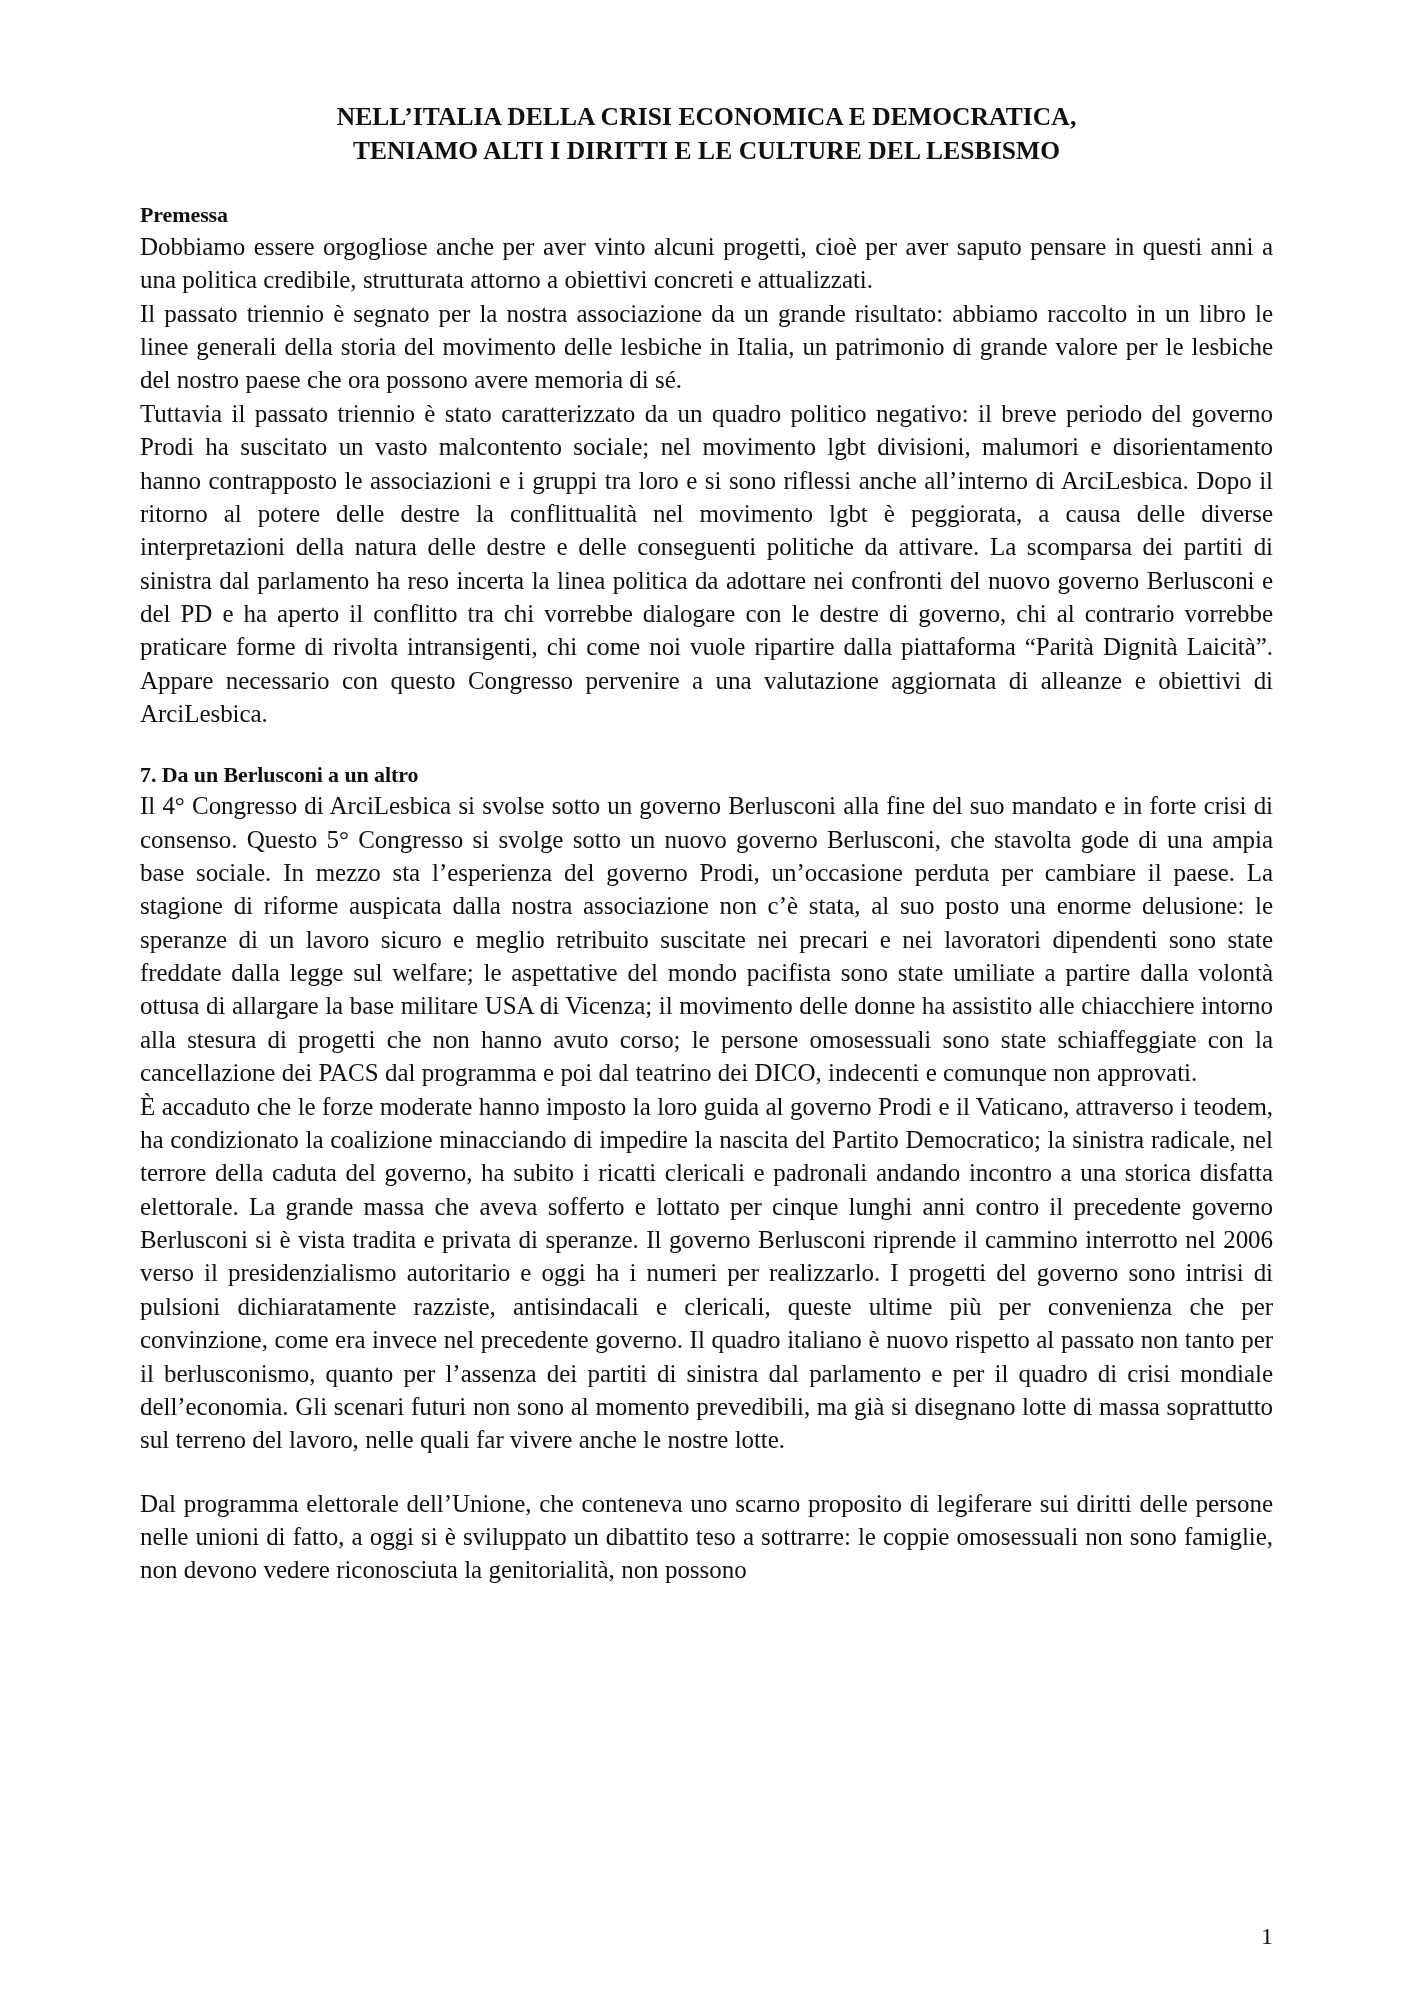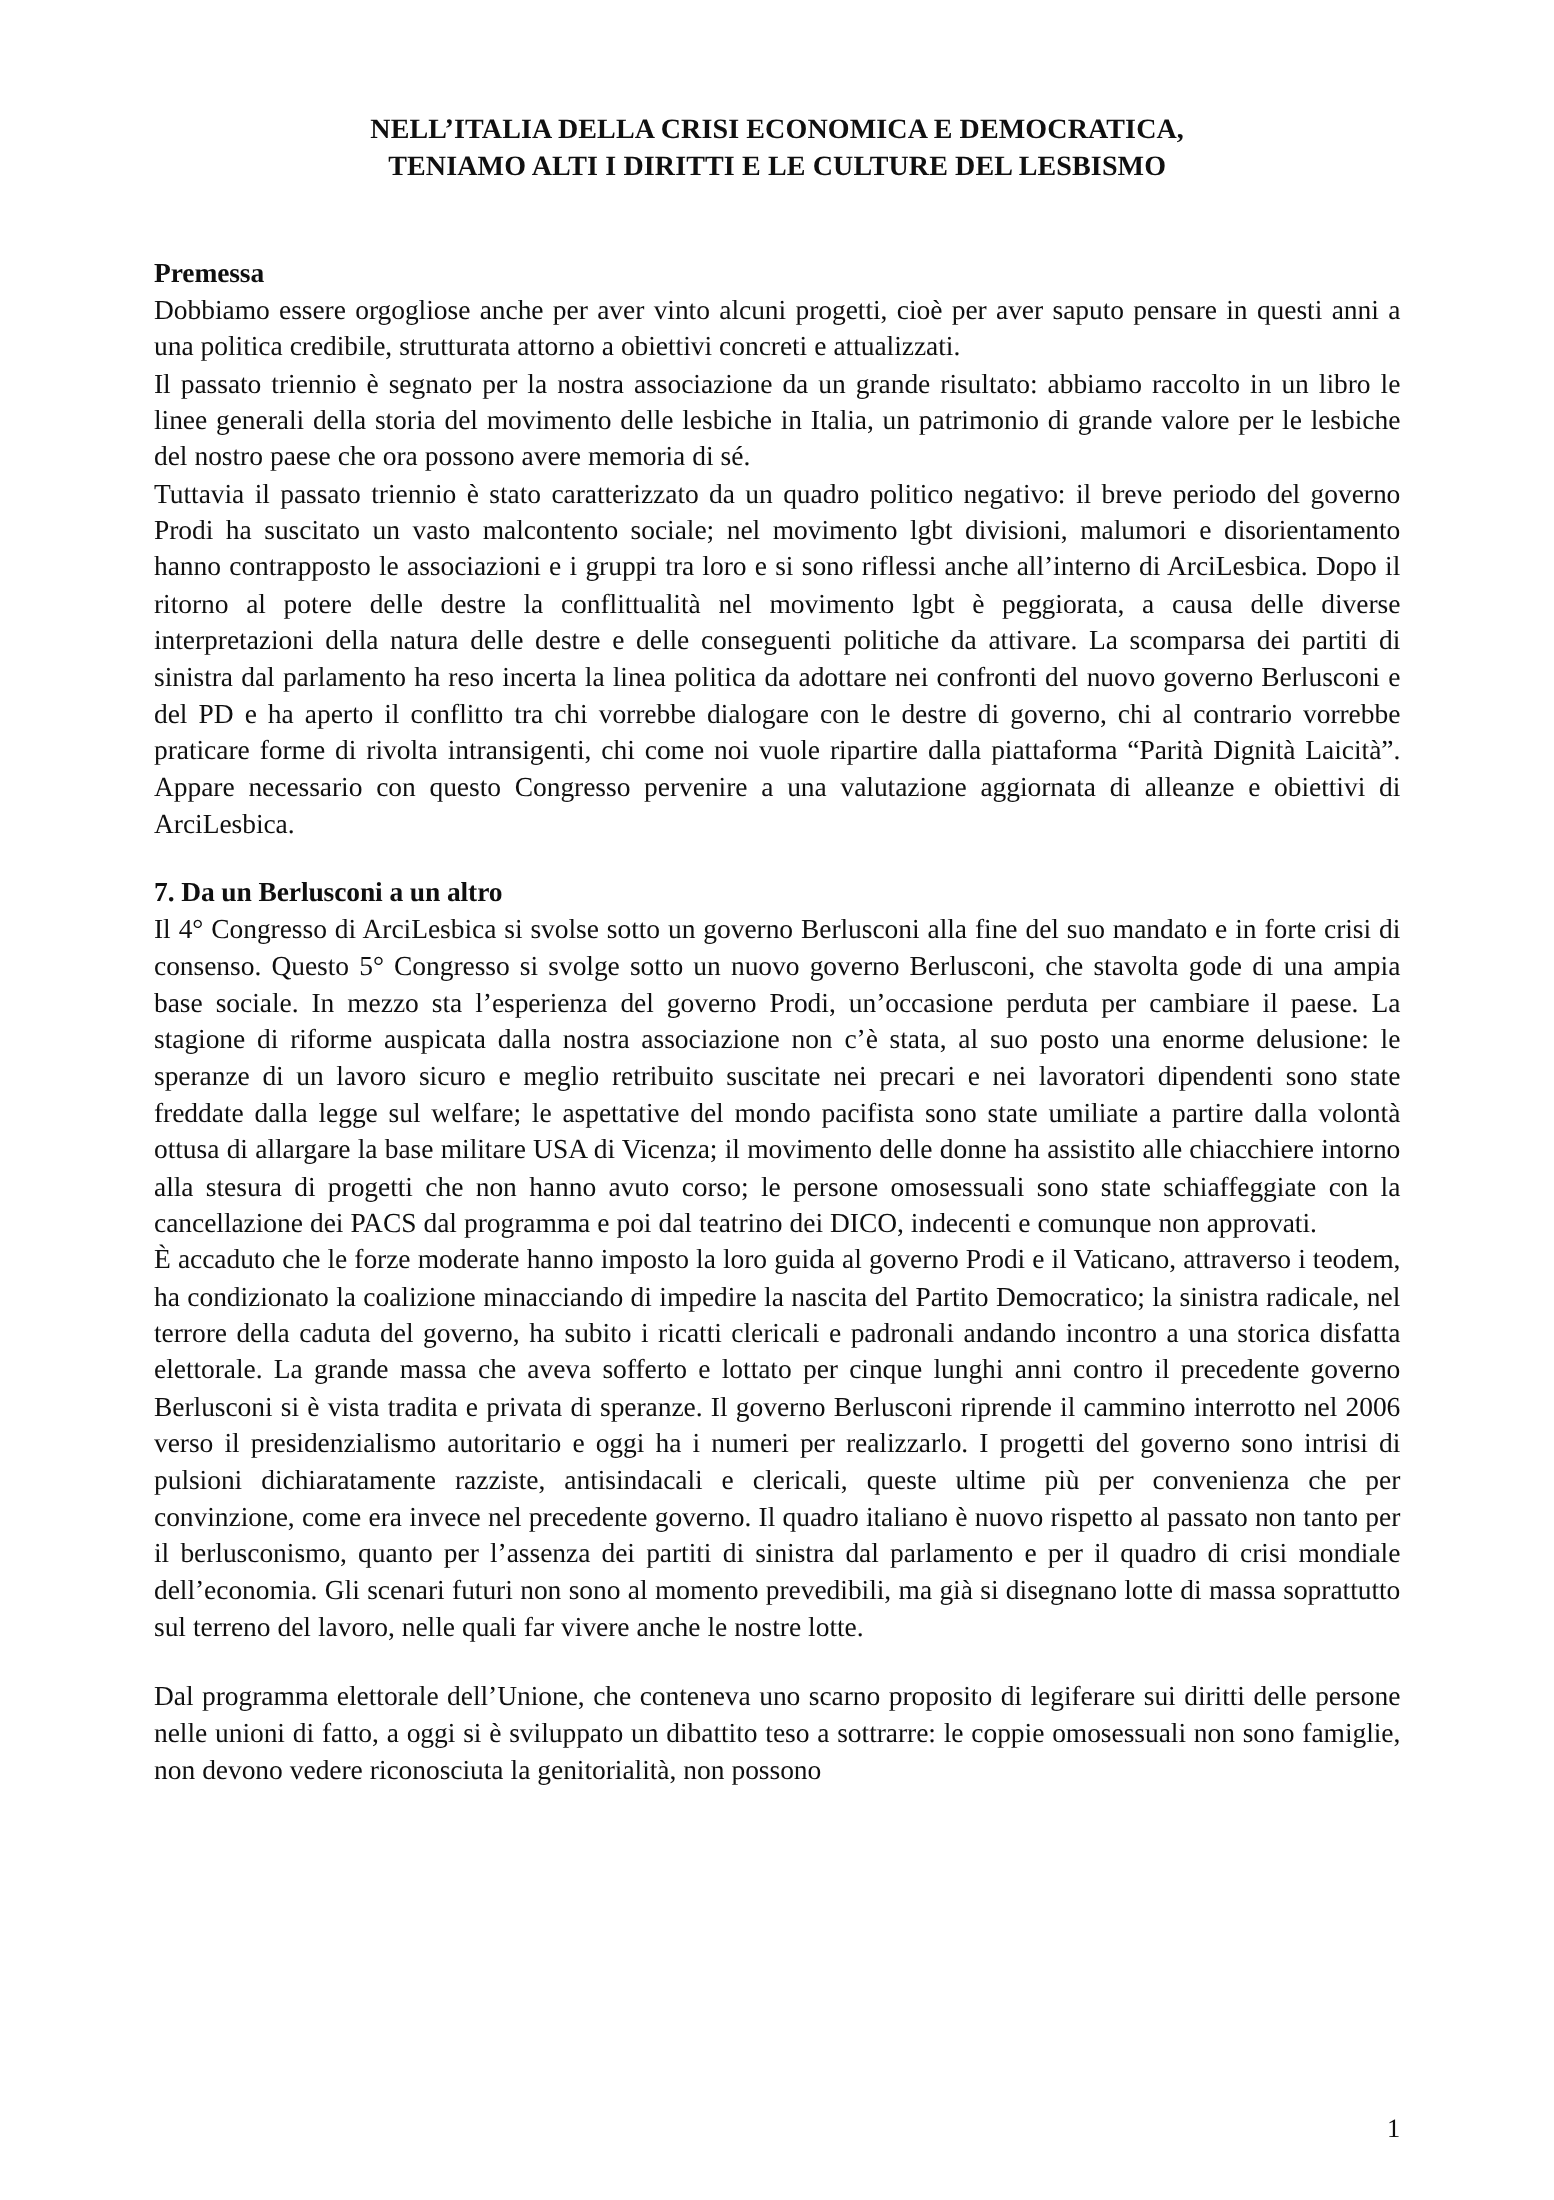--- a/index.html
+++ b/index.html
@@ -20,29 +20,29 @@
     box-sizing: border-box;
     padding: 100px 140px 60px 140px;
     overflow: hidden;
   }
   .doc-title {
     text-align: center;
     font-weight: bold;
     font-size: 25.5px;
     line-height: 1.32;
     letter-spacing: 0.1px;
-    margin: 0 0 66px 0;
+    margin: 0 0 34px 0;
   }
   .doc-title .tline {
     display: block;
     white-space: nowrap;
   }
   .section-heading {
     font-weight: bold;
-    font-size: 25px;
+    font-size: 22px;
     line-height: 1.30;
     margin: 0;
     padding: 0;
     letter-spacing: -0.1px;
   }
   .para {
     font-size: 25px;
     line-height: 1.335;
     text-align: justify;
     text-justify: inter-word;

